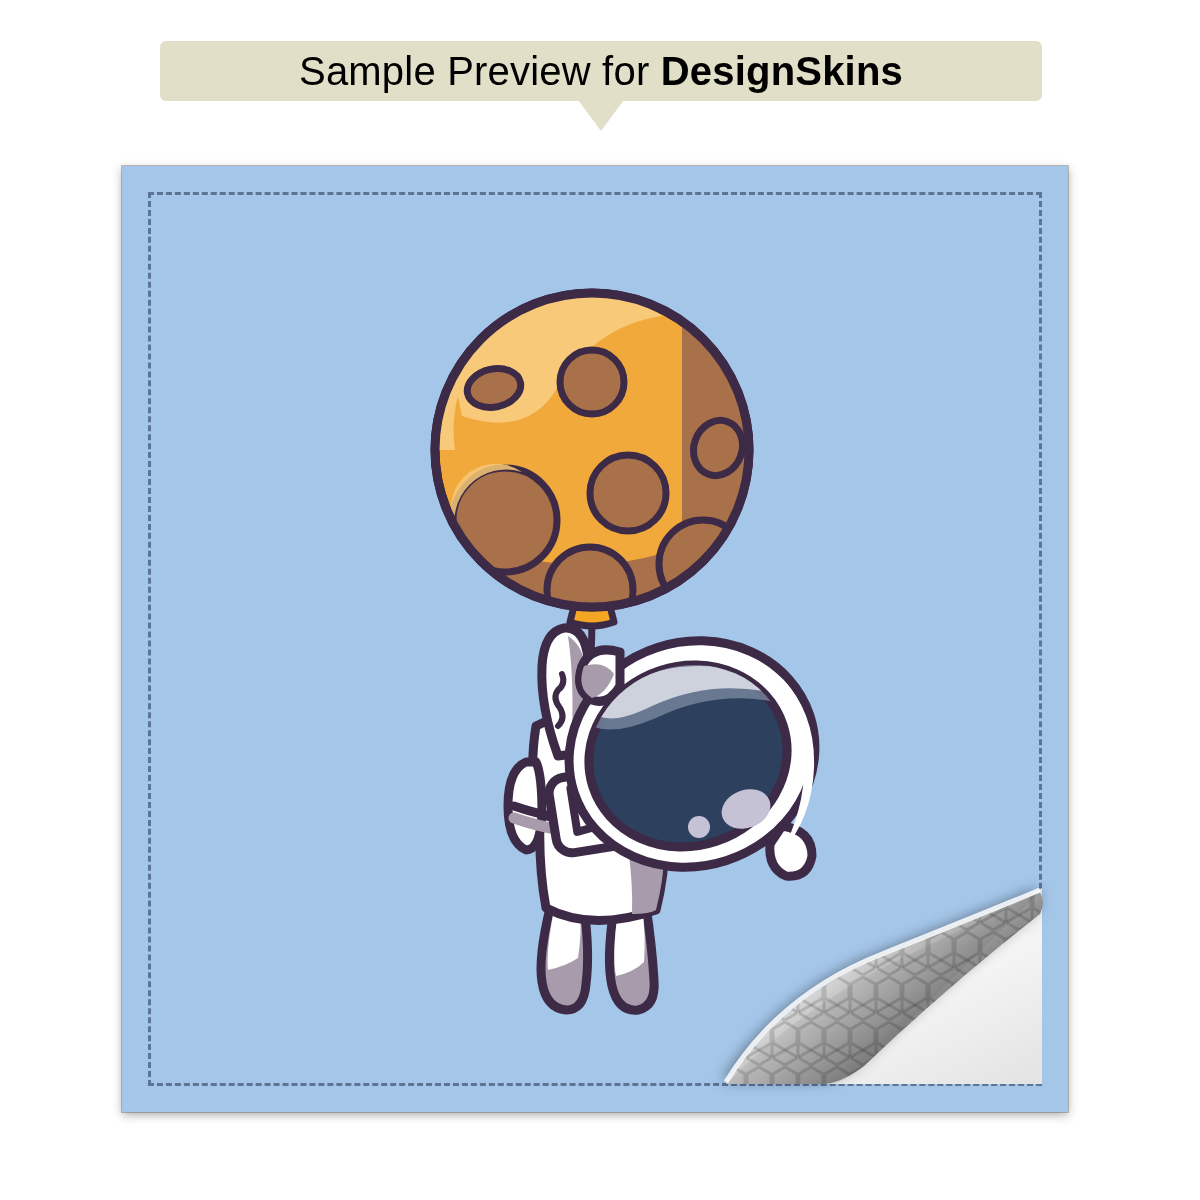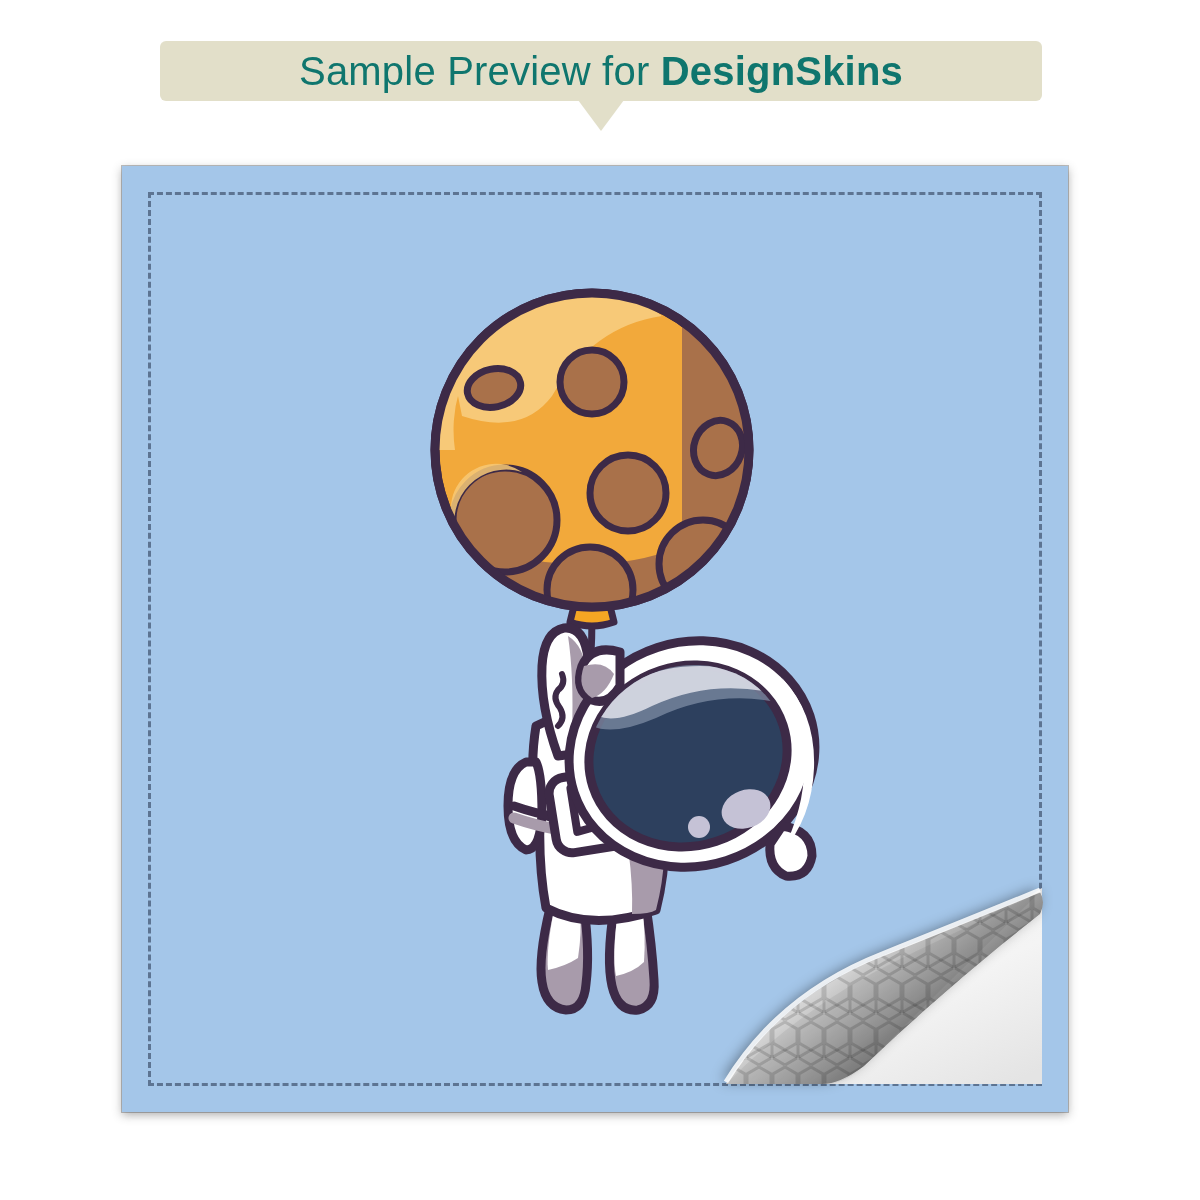--- a/index.html
+++ b/index.html
@@ -31,21 +31,21 @@
     position: absolute;
     inset: 0;
     background: #e2dfc9;
     border-radius: 6px;
     display: flex;
     align-items: center;
     justify-content: center;
   }
   .banner-text {
     font-size: 40px;
-    color: #0f766e;
+    color: #000000;
     letter-spacing: 0.2px;
     white-space: pre;
     font-weight: 400;
   }
   .banner-text .strong { font-weight: 700; }
   .banner-tail {
     position: absolute;
     left: 578px;
     top: 100px;
     width: 0;

